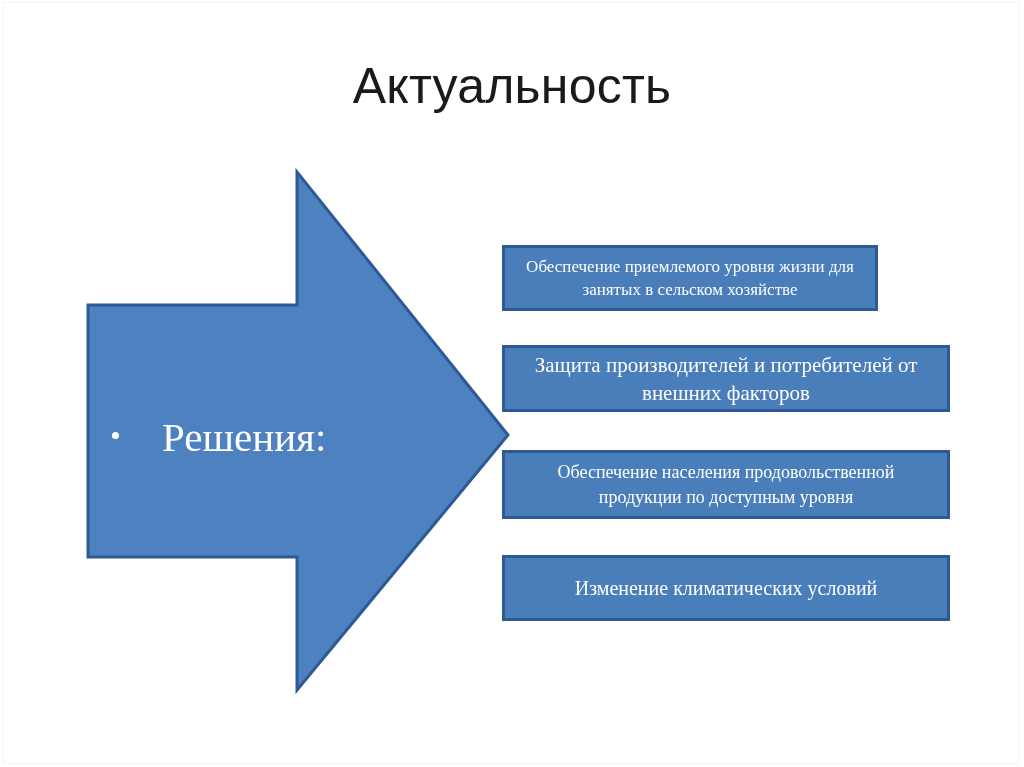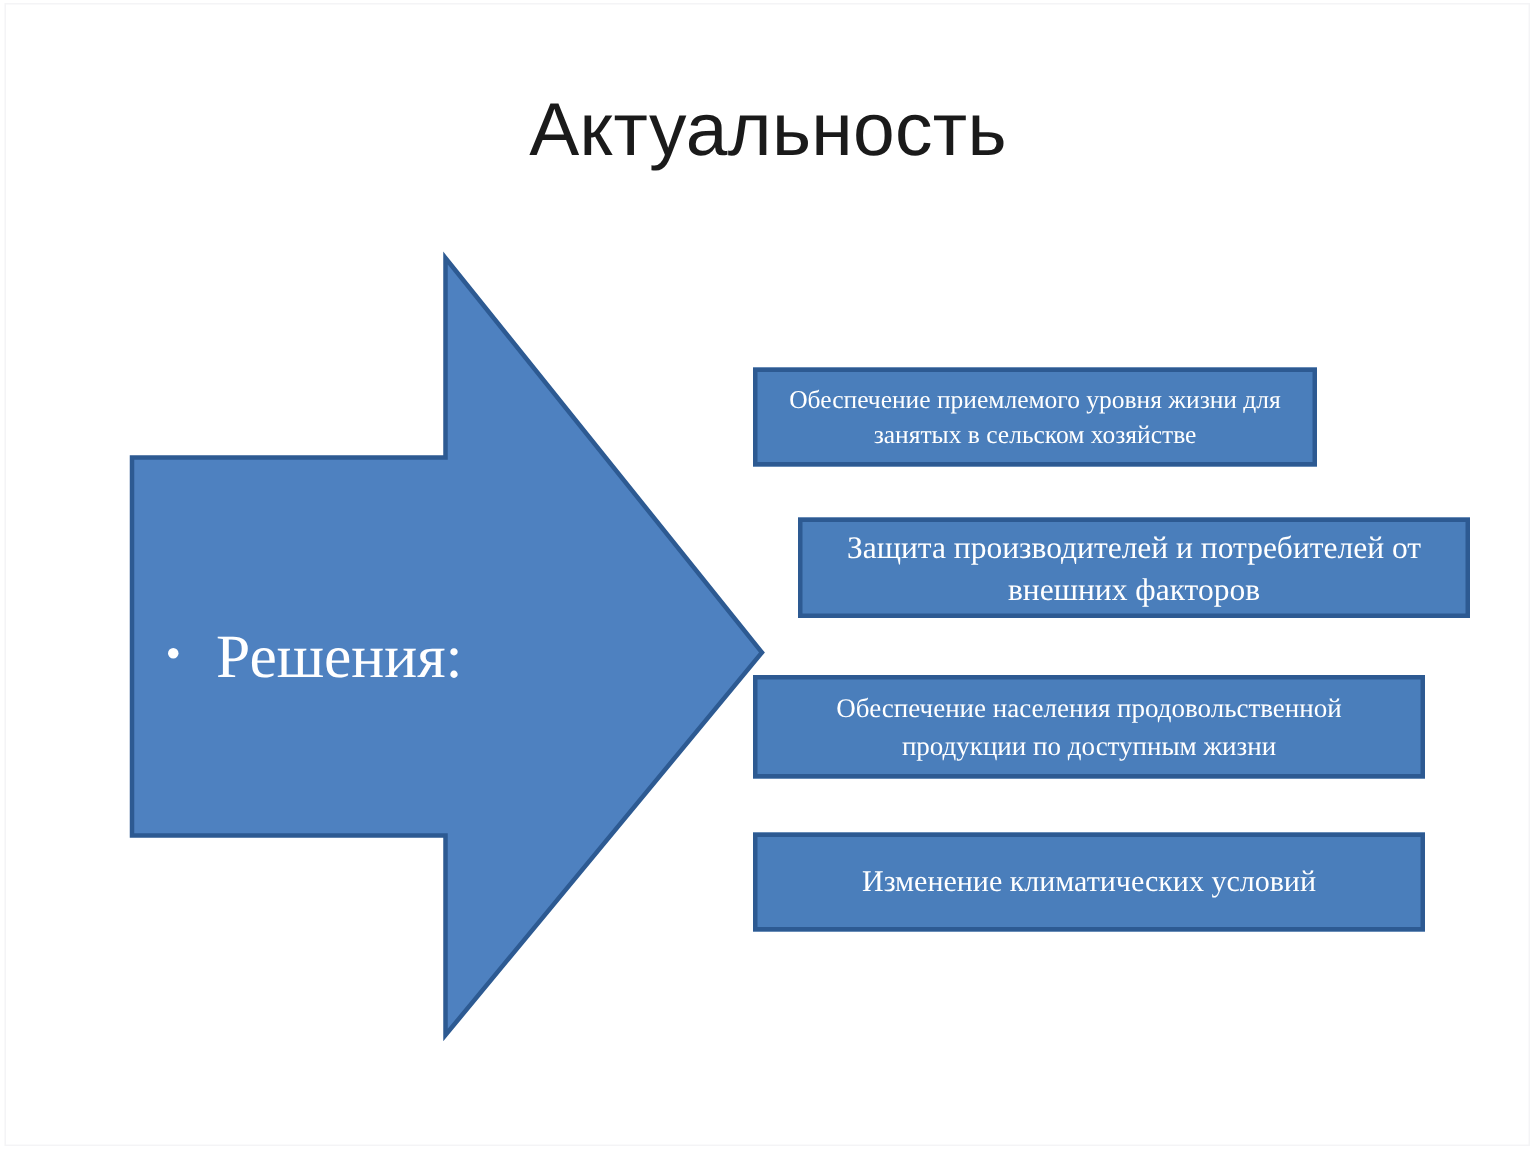--- a/index.html
+++ b/index.html
@@ -79,20 +79,21 @@
     margin-right: 25px;
     margin-bottom: 4px;
     flex: 0 0 auto;
   }
   #arrow-label {
     font-family: "Liberation Serif", serif;
     font-size: 41px;
     line-height: 48px;
     color: #ffffff;
     white-space: nowrap;
+    margin-left: 18px;
   }
 
   
   .info-box {
     position: absolute;
     box-sizing: border-box;
     background: #4a7ebb;
     border: 3px solid #2d5a92;
     display: flex;
     align-items: center;
@@ -103,21 +104,21 @@
     padding: 2px 10px;
   }
   .info-box .box-text {
     display: block;
     width: 100%;
   }
 
   #box-1 { left: 502px; top: 245px;  width: 376px; height: 66px; }
   #box-1 .box-text { font-size: 17px; line-height: 23px; }
 
-  #box-2 { left: 532px; top: 345px;  width: 448px; height: 67px; }
+  #box-2 { left: 502px; top: 345px;  width: 448px; height: 67px; }
   #box-2 .box-text { font-size: 21px; line-height: 28px; }
 
   #box-3 { left: 502px; top: 450px;  width: 448px; height: 69px; }
   #box-3 .box-text { font-size: 18px; line-height: 25px; }
 
   #box-4 { left: 502px; top: 555px;  width: 448px; height: 66px; }
   #box-4 .box-text { font-size: 20px; line-height: 30px; }
 </style>
 </head>
 <body>
@@ -141,20 +142,20 @@
 
   <div class="info-box" id="box-1">
     <span class="box-text">Обеспечение приемлемого уровня жизни для занятых в сельском хозяйстве</span>
   </div>
 
   <div class="info-box" id="box-2">
     <span class="box-text">Защита производителей и потребителей от внешних факторов</span>
   </div>
 
   <div class="info-box" id="box-3">
-    <span class="box-text">Обеспечение населения продовольственной продукции по доступным жизни</span>
+    <span class="box-text">Обеспечение населения продовольственной продукции по доступным уровня</span>
   </div>
 
   <div class="info-box" id="box-4">
     <span class="box-text">Изменение климатических условий</span>
   </div>
 
 </div>
 
 </body></html>

